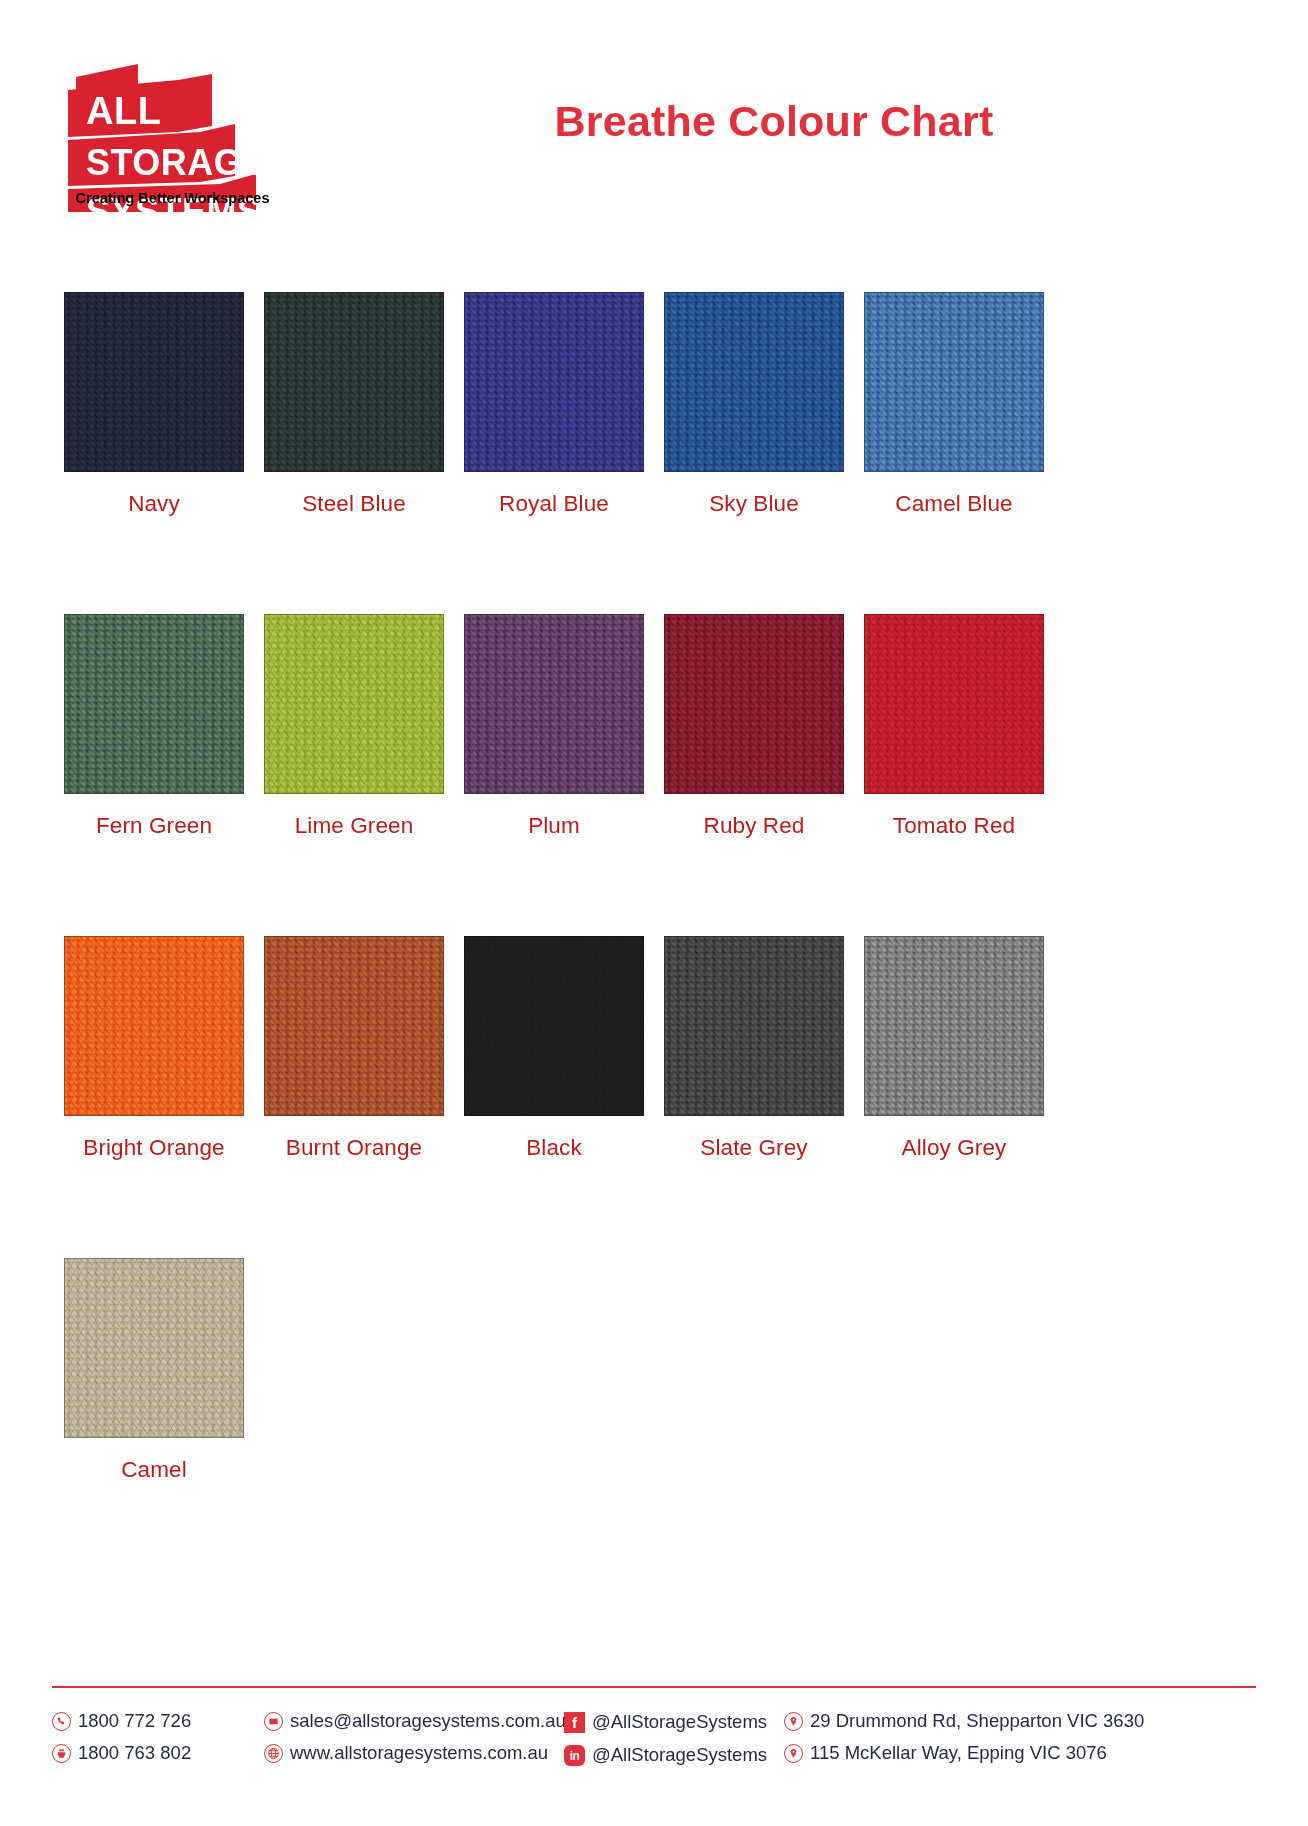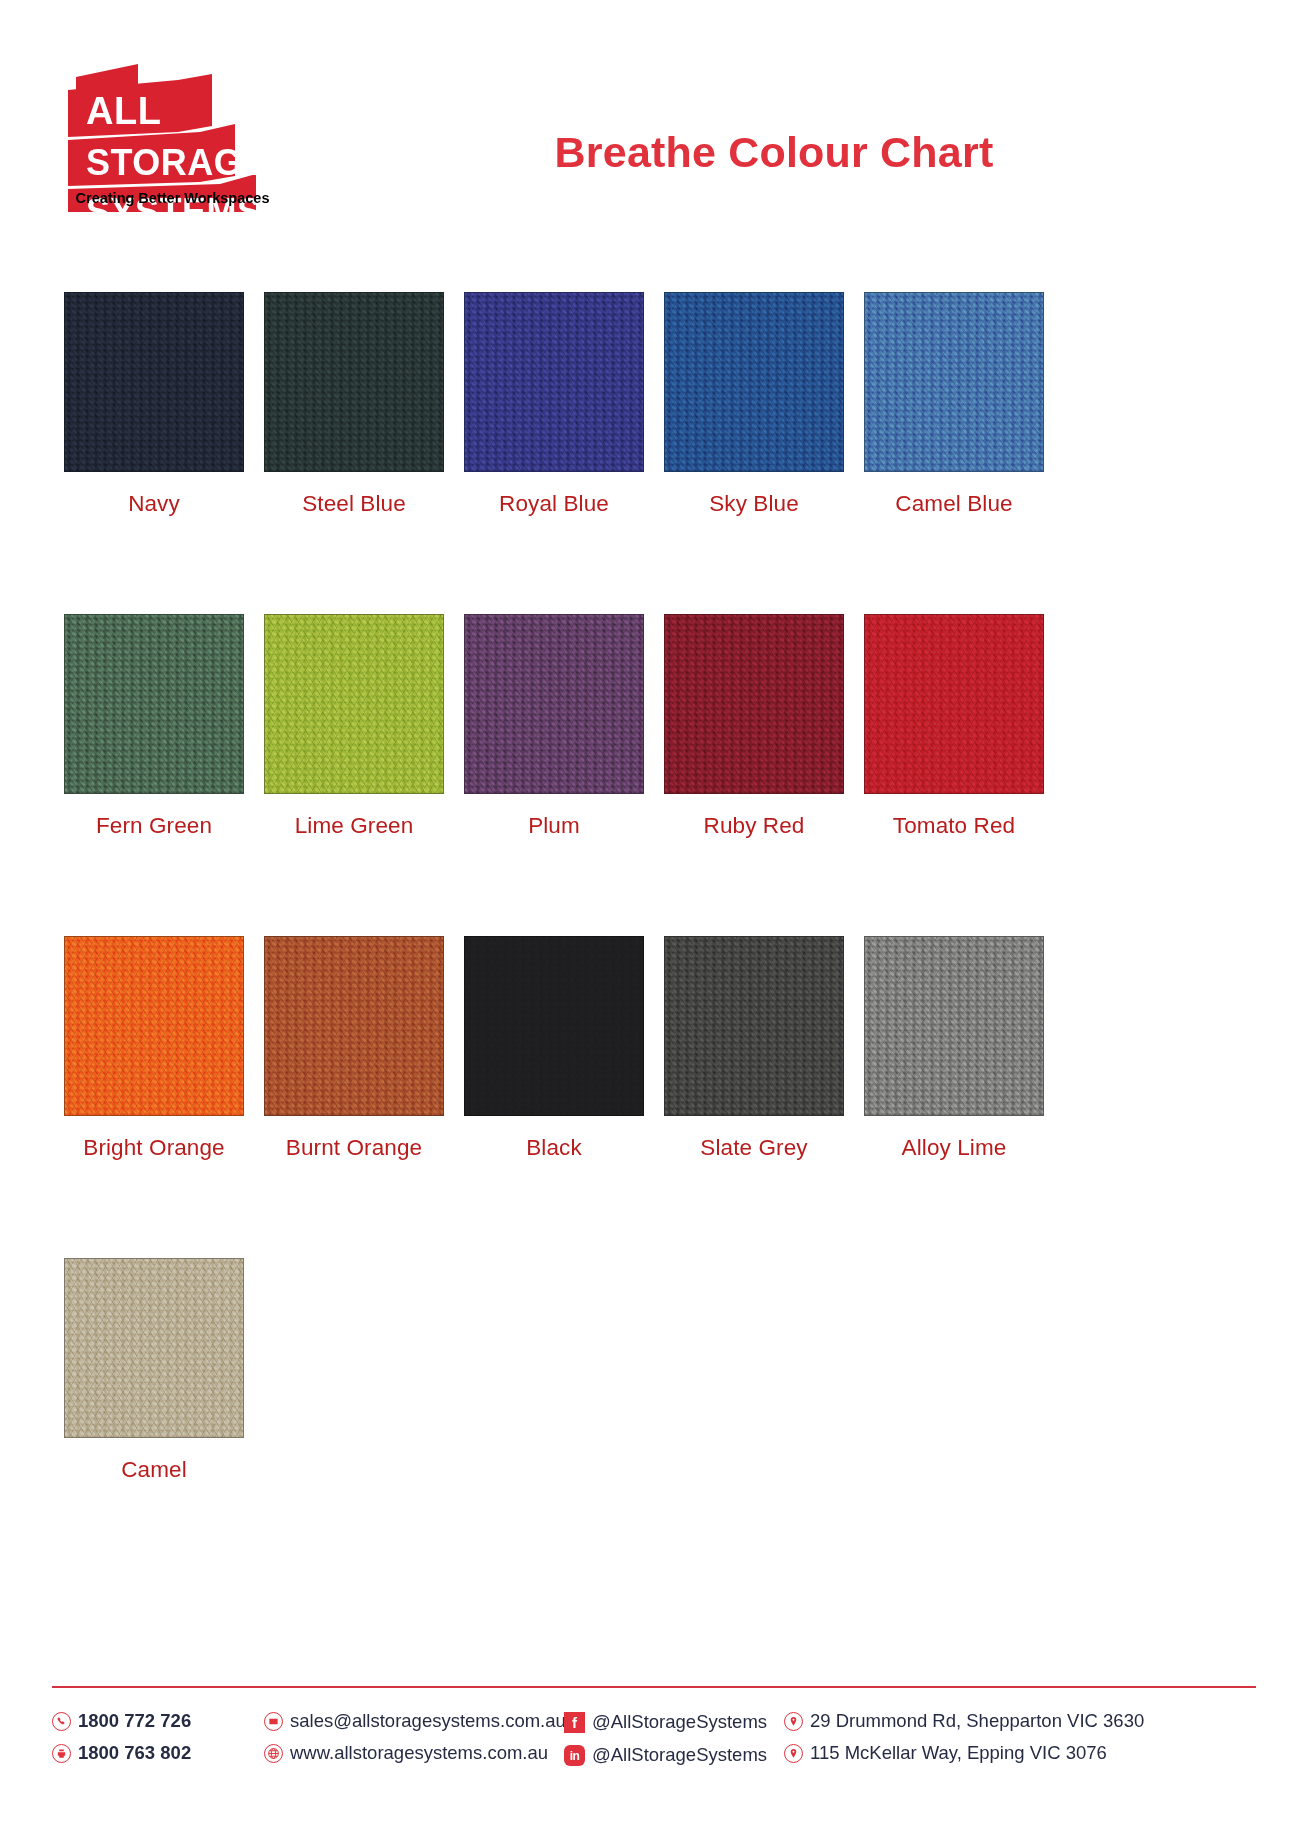--- a/index.html
+++ b/index.html
@@ -33,21 +33,21 @@
     top: 52px;
     width: 215px;
     height: 160px;
   }
   .logo svg { display: block; }
 
   .chart-title {
     position: absolute;
     left: 300px;
     right: 60px;
-    top: 128px;
+    top: 97px;
     text-align: center;
     font-size: 43px;
     font-weight: bold;
     letter-spacing: 0.2px;
     color: #e0313c;
     font-family: "Liberation Sans", sans-serif;
   }
 
   
   .grid {
@@ -146,21 +146,21 @@
     left: 52px;
     right: 40px;
     top: 1712px;
     display: flex;
     align-items: flex-start;
     font-size: 18.5px;
     color: #262b44;
   }
 
   .fcol { display: flex; flex-direction: column; gap: 12px; }
-  .fcol.c1 { width: 212px; font-weight: bold; }
+  .fcol.c1 { width: 212px; }
   .fcol.c2 { width: 300px; }
   .fcol.c3 { width: 220px; }
   .fcol.c4 { width: auto; }
 
   .fline { display: flex; align-items: center; gap: 7px; white-space: nowrap; }
   .fline .txt { line-height: 1; padding-bottom: 1px; }
 
   
   .ico-circle {
     width: 19px; height: 19px;
@@ -318,21 +318,21 @@
             <div class="tex"></div>
             <div class="tex2"></div>
           </div>
           <div class="swatch-label">Slate Grey</div>
         </div>
         <div class="cell">
           <div class="swatch" style="background: rgb(138, 138, 136);">
             <div class="tex"></div>
             <div class="tex2"></div>
           </div>
-          <div class="swatch-label">Alloy Lime</div>
+          <div class="swatch-label">Alloy Grey</div>
         </div>
       </div>
       <div class="row">
         <div class="cell">
           <div class="swatch" style="background: rgb(195, 185, 160);">
             <div class="tex"></div>
             <div class="tex2"></div>
           </div>
           <div class="swatch-label">Camel</div>
         </div>

